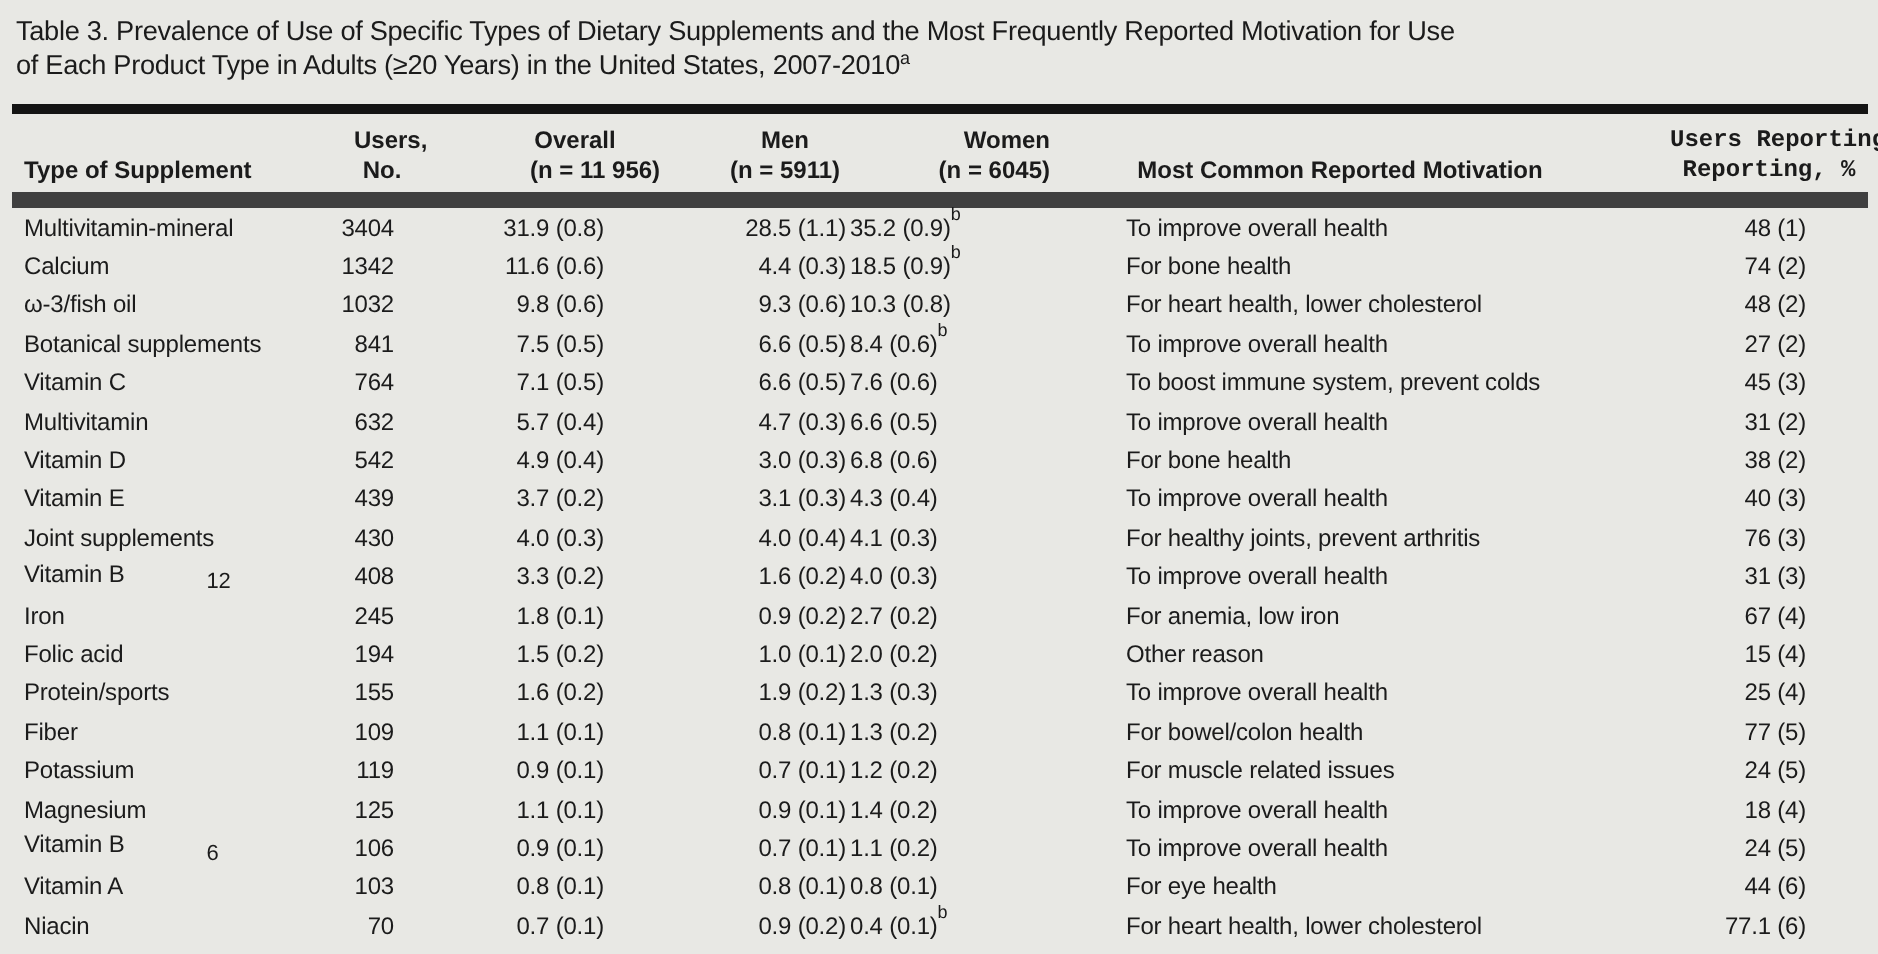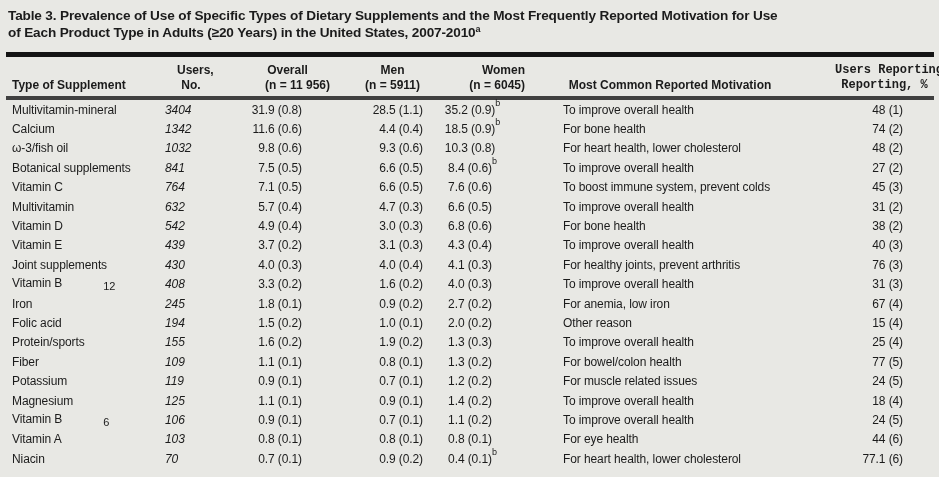--- a/index.html
+++ b/index.html
@@ -10,21 +10,21 @@
   .page{
     position:relative;
     width:939px;height:477px;
     background:#e8e8e4;
     overflow:hidden;
     color:#1b1b1b;
   }
   .title{
     padding:8px 10px 0 8px;
     font-size:13.6px;
-    font-weight:bold;
+    font-weight:normal;
     line-height:16.5px;
     letter-spacing:-0.15px;
   }
   .title sup{font-size:9px;vertical-align:top;line-height:1;}
   .topbar{
     height:5px;
     background:#141414;
     margin:11px 5px 0 6px;
   }
   table.tbl{
@@ -32,43 +32,43 @@
     table-layout:fixed;
     width:928px;
     margin:0 5px 0 6px;
   }
   .tbl th{
     font-size:12px;
     font-weight:bold;
     line-height:14.5px;
     vertical-align:bottom;
     padding:6px 0 4px 0;
-    border-bottom:4px solid #404040;
+    border-bottom:8px solid #404040;
     white-space:nowrap;
   }
   .tbl td{
     font-size:12px;
     height:19.4px;
     padding:0;
     vertical-align:middle;
     white-space:nowrap;
     letter-spacing:-0.1px;
   }
   .h-left{text-align:left;padding-left:6px !important;}
   .h-c{text-align:center;}
   .pl12{padding-left:12px !important;}
   .pl60{padding-left:60px !important;}
   .pl50{padding-left:50px !important;}
   .pl30{padding-left:30px !important;text-align:right;}
   .pl20{padding-left:20px !important;font-family:Liberation Mono, monospace;}
   td.c-name{text-align:left;padding-left:6px;}
-  td.c-users{padding-right:8px;font-style:italic;}
+  td.c-users{text-align:right;padding-right:8px;}
   td.c-overall{text-align:right;padding-right:8px;}
   td.c-men{text-align:right;padding-right:2px;}
-  td.c-women{text-align:center;padding-right:10px;}
+  td.c-women{text-align:left;padding-right:10px;}
   td.c-motiv{text-align:left;padding-left:38px;}
   td.c-report{text-align:right;padding-right:31px;}
   td sub{font-size:11px;margin-left:41px;}
   .wwrap{position:relative;display:inline-block;}
   .wflag{
     position:absolute;left:100%;top:-4px;
     font-size:9px;font-weight:normal;line-height:1;
   }
 </style>
 </head>
@@ -126,21 +126,21 @@
           <td class="c-overall">31.9 (0.8)</td>
           <td class="c-men">28.5 (1.1)</td>
           <td class="c-women"><span class="wwrap">35.2 (0.9)<sup class="wflag">b</sup></span></td>
           <td class="c-motiv">To improve overall health</td>
           <td class="c-report">48 (1)</td>
         </tr>
         <tr>
           <td class="c-name">Calcium</td>
           <td class="c-users">1342</td>
           <td class="c-overall">11.6 (0.6)</td>
-          <td class="c-men">4.4 (0.4)</td>
+          <td class="c-men">4.4 (0.3)</td>
           <td class="c-women"><span class="wwrap">18.5 (0.9)<sup class="wflag">b</sup></span></td>
           <td class="c-motiv">For bone health</td>
           <td class="c-report">74 (2)</td>
         </tr>
         <tr>
           <td class="c-name">ω-3/fish oil</td>
           <td class="c-users">1032</td>
           <td class="c-overall">9.8 (0.6)</td>
           <td class="c-men">9.3 (0.6)</td>
           <td class="c-women"><span class="wwrap">10.3 (0.8)</span></td>

